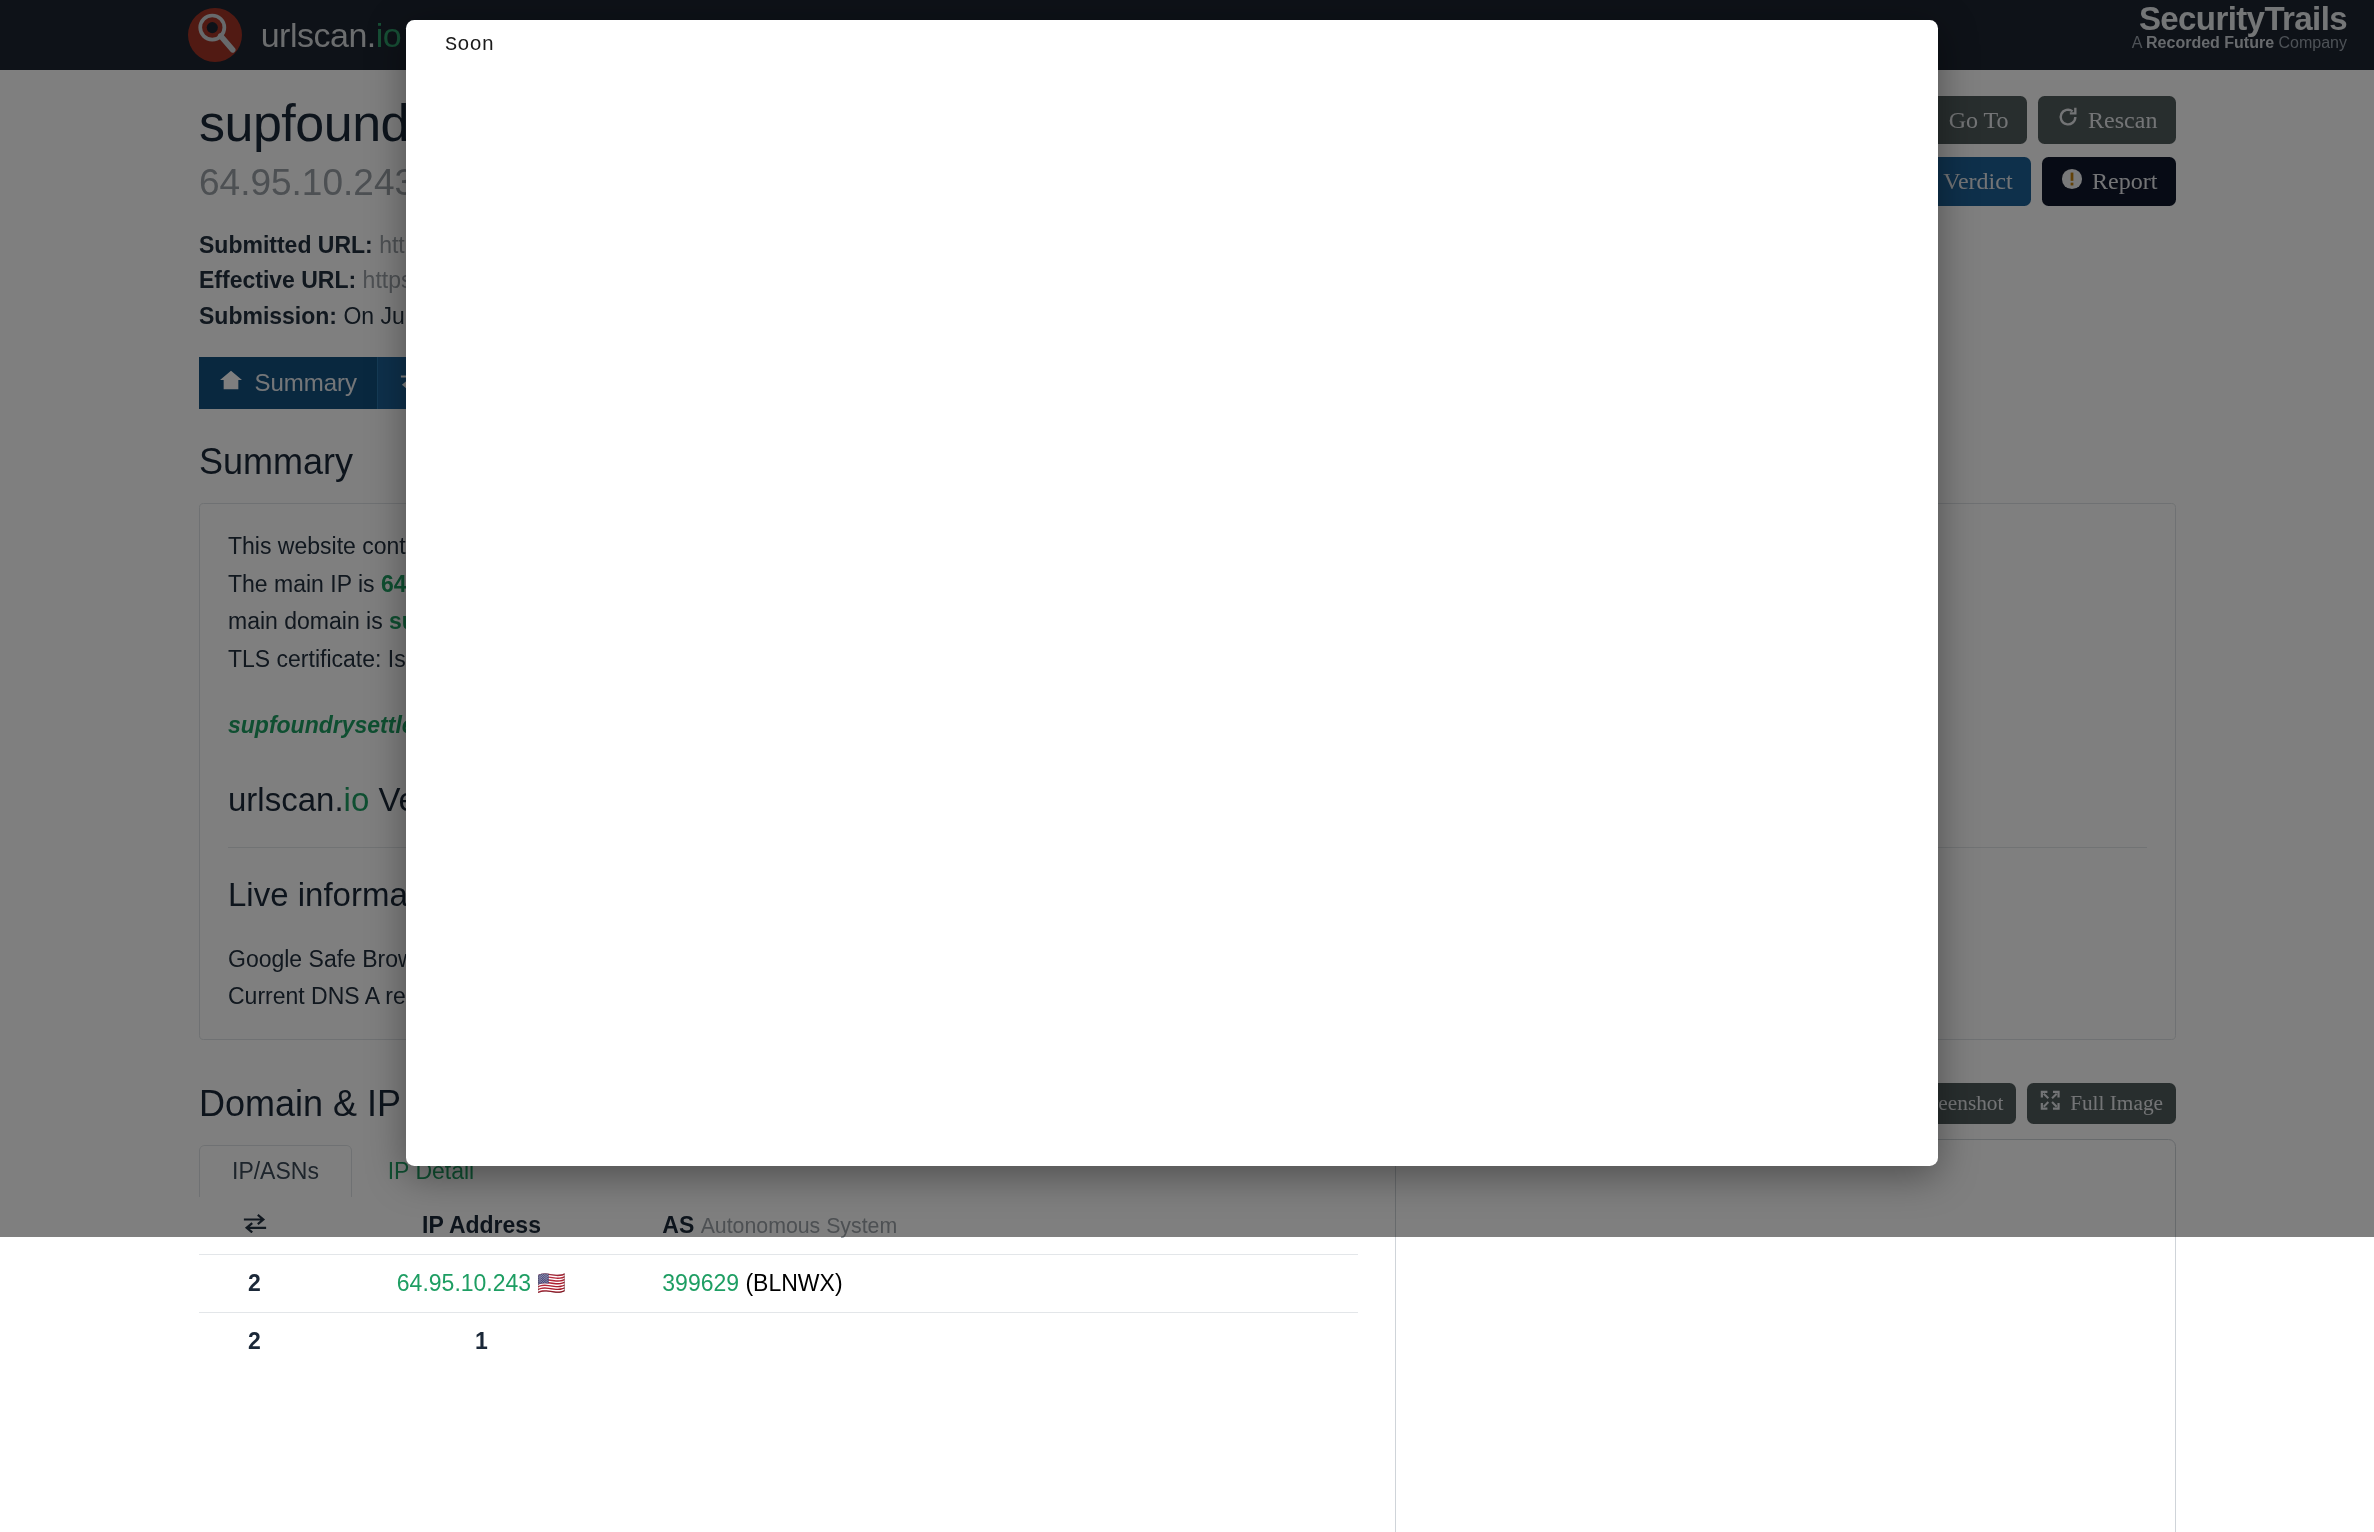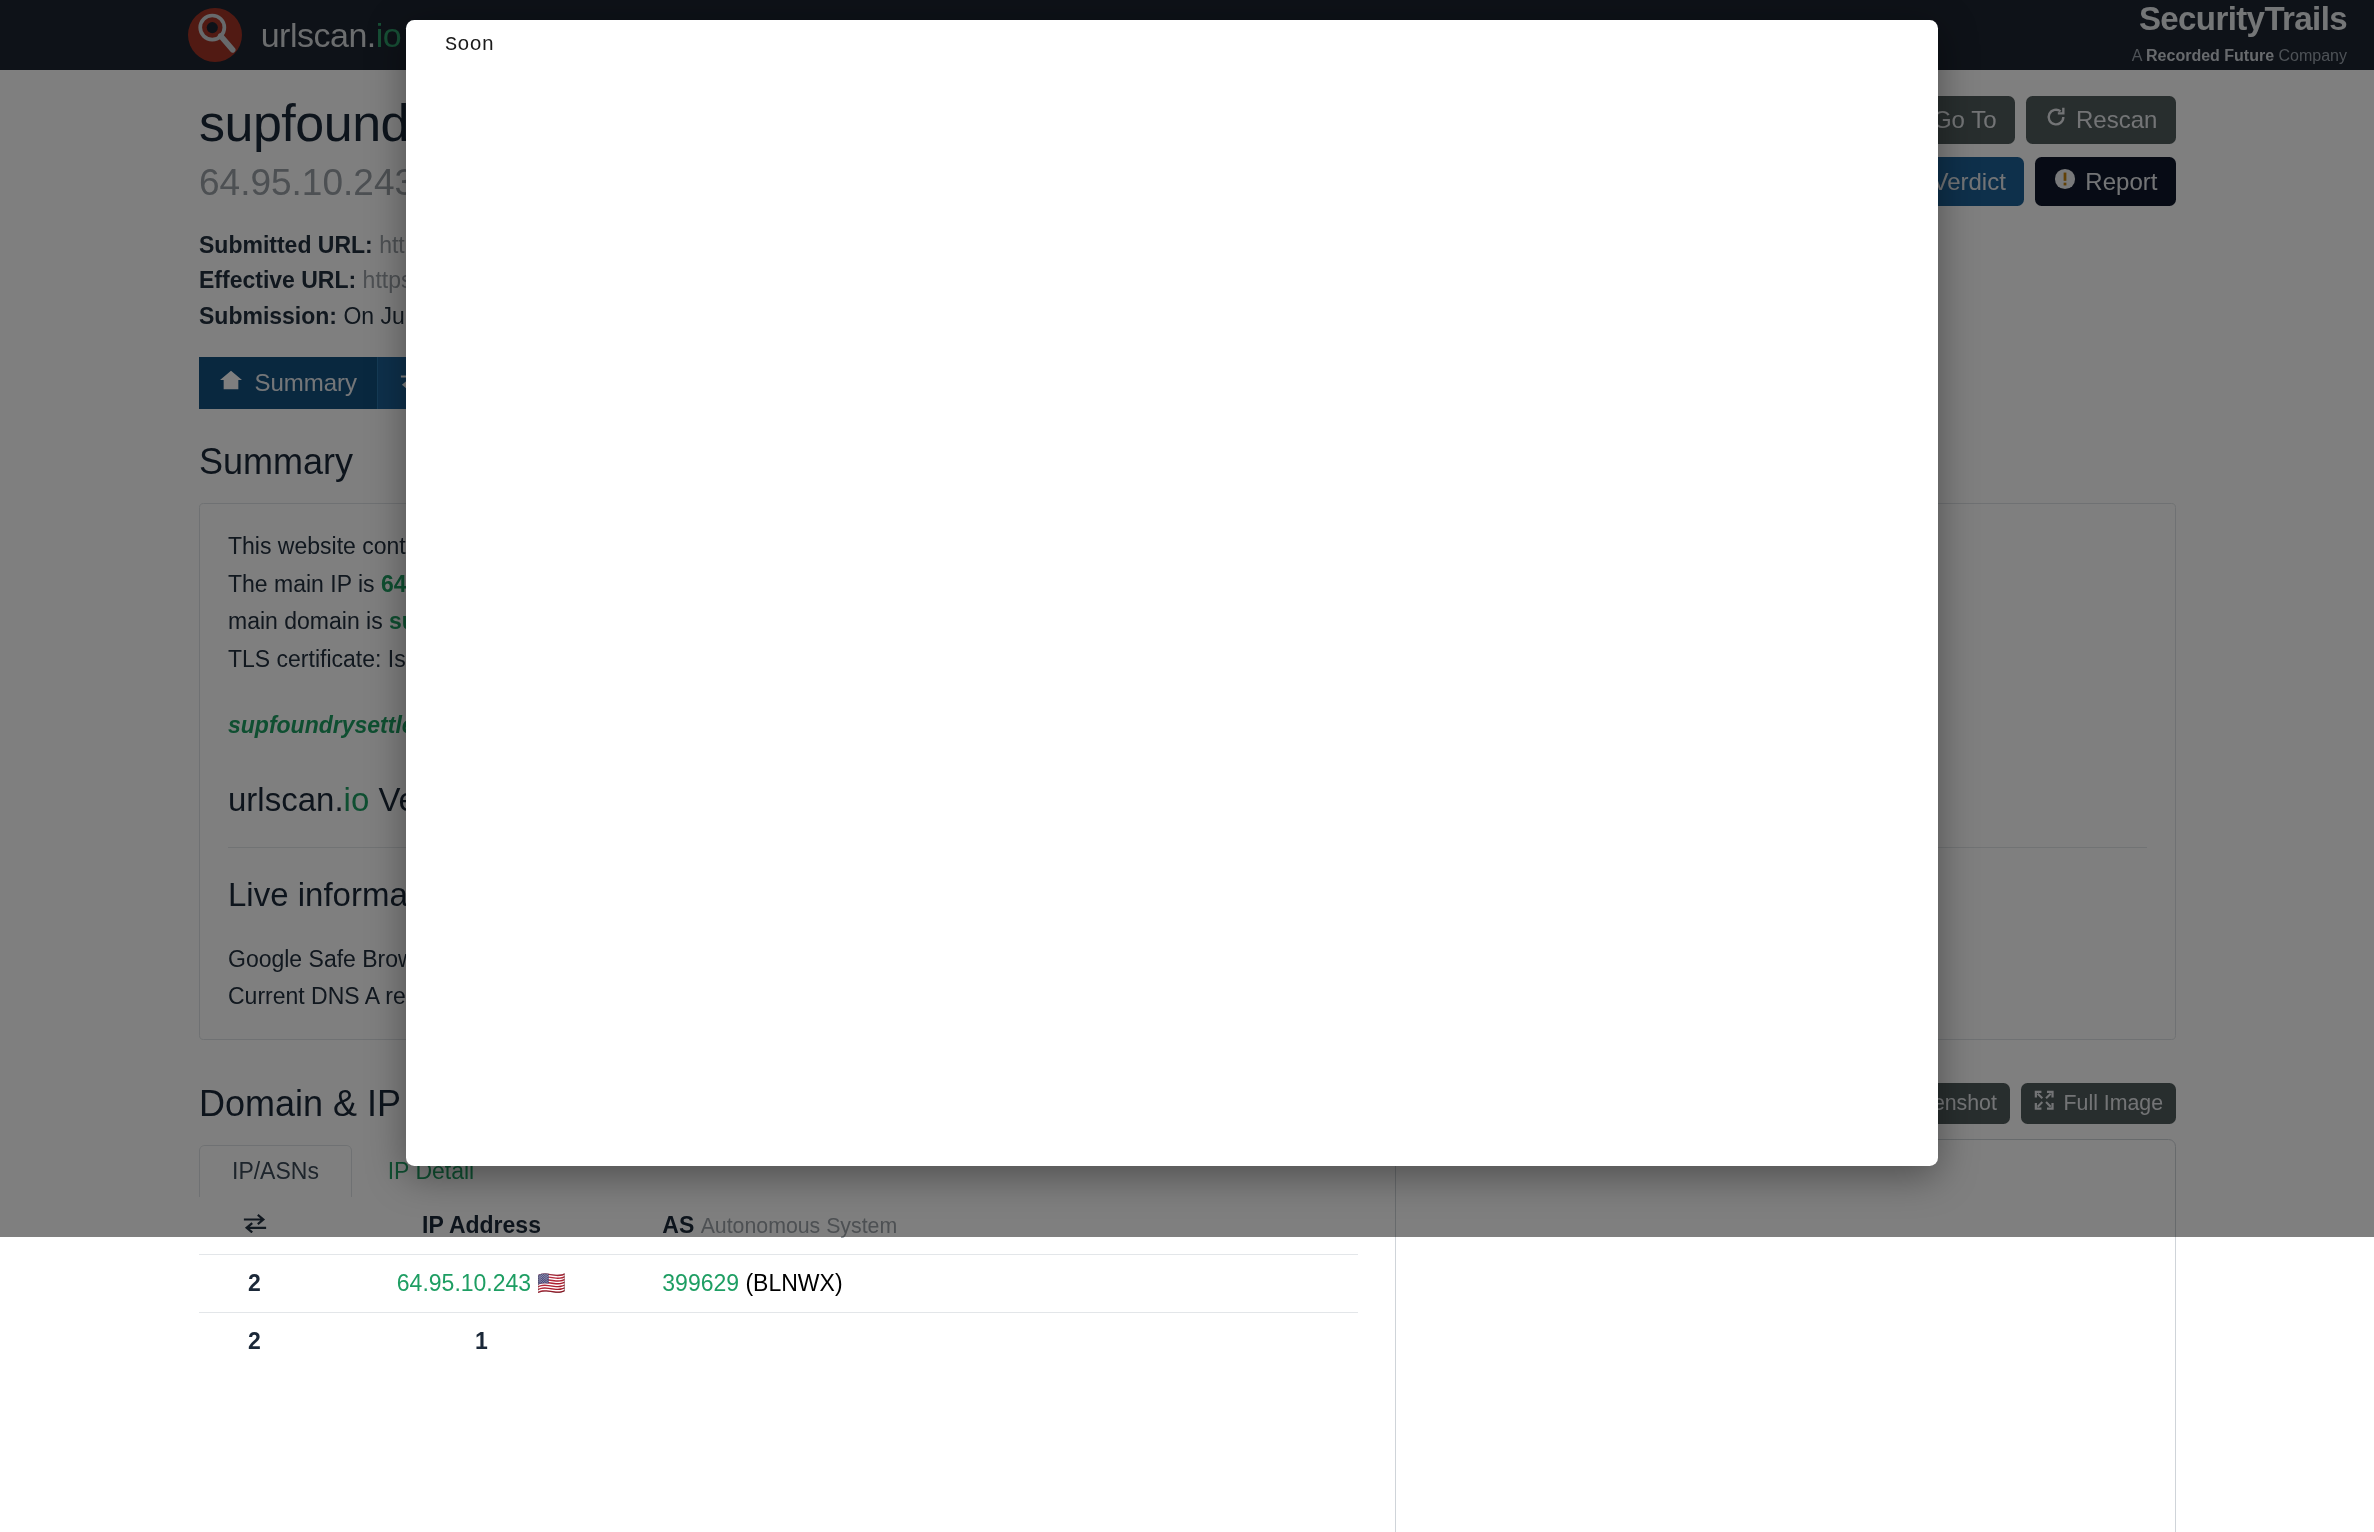--- a/index.html
+++ b/index.html
@@ -41,21 +41,21 @@
 
   .st-logo {
     position: absolute; right: 28px; top: 1.9px;
     text-align: right; line-height: 1;
   }
   .st-logo .st-main {
     font-size: 33px; font-weight: bold; color: #e9ecef;
     letter-spacing: -0.6px;
   }
   .st-logo .st-sub {
-    font-size: 16px; color: #9aa3ad; margin-top: 13px;
+    font-size: 16px; color: #9aa3ad; margin-top: 0;
   }
   .st-logo .st-sub .rf { color: #cfd4da; font-weight: bold; }
 
   .content { padding: 26px 199px 0 199px; position: relative; }
 
   .row-top { display: flex; justify-content: space-between; align-items: flex-start; }
 
   h1.page-title {
     font-size: 52px; color: #1b2838; font-weight: 400;
     line-height: 1.05; letter-spacing: -0.5px;
@@ -64,21 +64,21 @@
 
   .meta { margin-top: 24px; font-size: 23px; line-height: 1.55; color: #23303f; }
   .meta b { font-weight: bold; }
   .meta .url { color: #9aa0a6; }
 
   .btn {
     display: inline-flex; align-items: center; gap: 9.3px;
     border-radius: 6.5px; border: none;
     font-size: 24px; color: #e6e9ec;
     padding: 10.2px 18.6px; cursor: pointer;
-    font-family: Liberation Sans, sans-serif;
+    font-family: Liberation Serif, serif;
     white-space: nowrap;
     text-align: right;
   }
   .btn-grey   { background: #515c5c; }
   .btn-blue   { background: #1d6196; }
   .btn-orange { background: #0f172a; }
   .btn-sm { font-size: 21.3px; padding: 7.4px 13px; }
 
   .btn-stack { display: flex; flex-direction: column; gap: 13px; align-items: flex-end; }
   .btn-row { display: flex; gap: 11px; }

